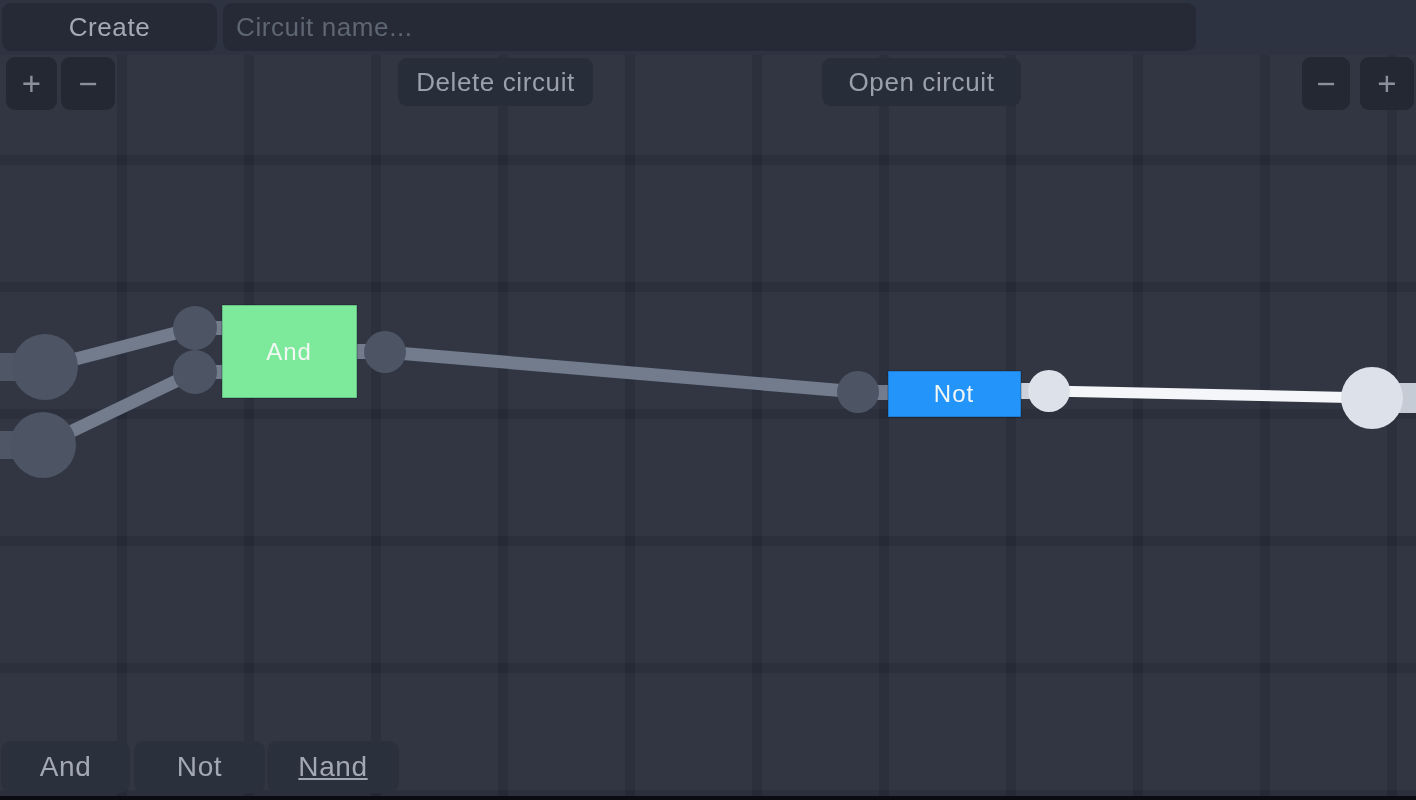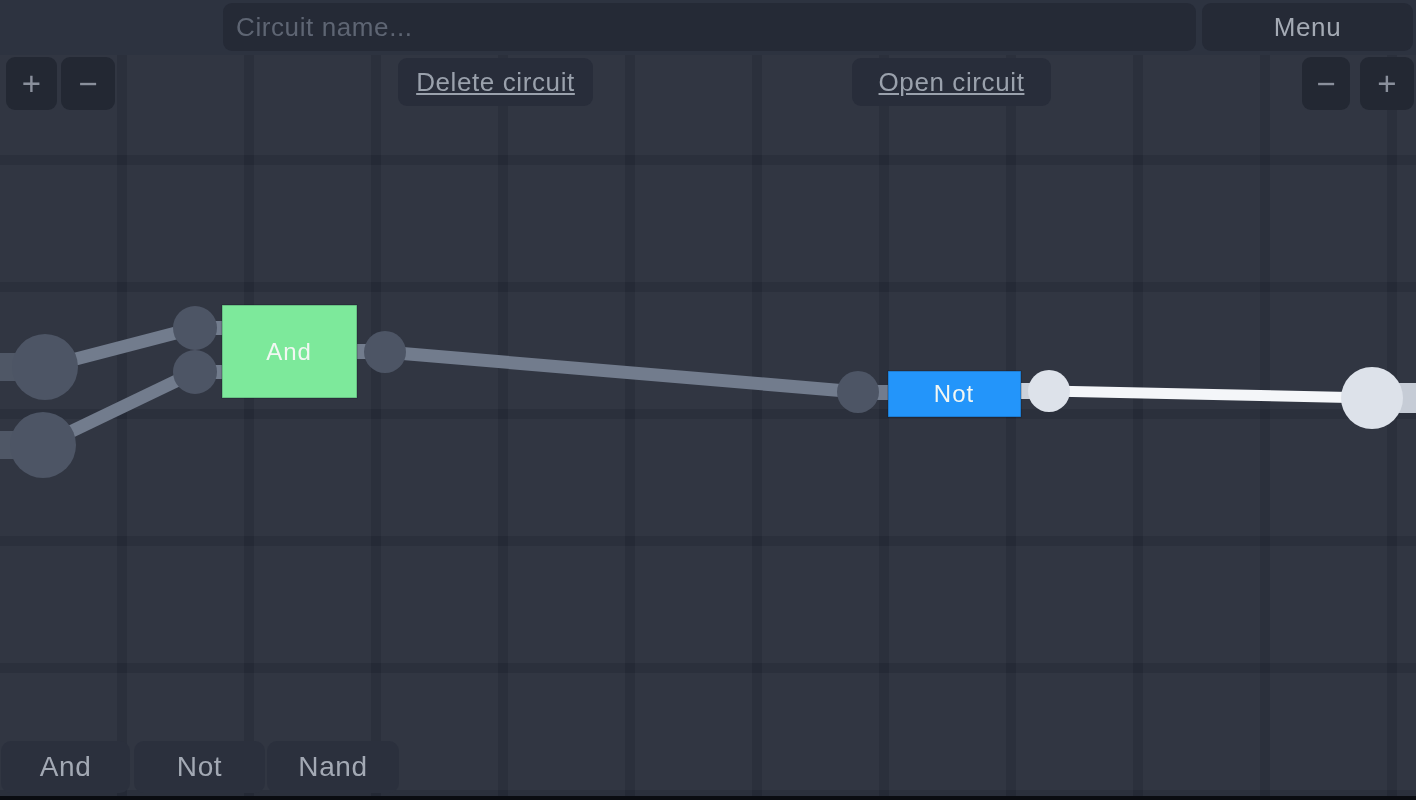--- a/index.html
+++ b/index.html
@@ -30,28 +30,28 @@
   }
   .name-input::placeholder{color:#5e6573;opacity:1;}
   .sq{
     position:absolute;top:57px;height:53px;display:flex;align-items:center;justify-content:center;
     background:#232833;border-radius:9px;color:#8a909c;font-size:33px;font-weight:300;cursor:pointer;user-select:none;
   }
   .sq-plus-l{left:6px;width:51px;}
   .sq-minus-l{left:61px;width:54px;}
   .sq-minus-r{left:1302px;width:48px;}
   .sq-plus-r{left:1360px;width:54px;}
-  .action{top:58px;height:48px;background:#282d3a;color:#9aa1ac;text-decoration:underline;}
+  .action{top:58px;height:48px;background:#282d3a;color:#9aa1ac;}
   .action-delete{left:398px;width:195px;}
   .action-clear{left:602px;width:213px;}
-  .action-open{left:852px;width:199px;}
+  .action-open{left:822px;width:199px;}
   .palette-btn{top:741px;height:52px;background:#2b303d;color:#a3a9b4;font-size:28px;border-radius:10px;}
   .pal-and{left:1px;width:129px;}
   .pal-not{left:134px;width:131px;}
-  .pal-nand{left:267px;width:132px;}
+  .pal-nand{left:267px;width:132px;text-decoration:underline;}
   .pal-test{left:401px;width:133px;}
   .bottom-strip{position:absolute;left:0;bottom:0;width:1416px;height:4px;background:#0a0c11;}
   .gate-label{
     font-family:"Liberation Sans",sans-serif;font-size:24px;letter-spacing:1px;
     fill:#f2f7f3;text-anchor:middle;pointer-events:none;
   }
 </style>
 </head>
 <body>
 
@@ -86,22 +86,22 @@
     <circle cx="1372" cy="398" r="31" fill="#dde2ea"></circle>
 
     <rect x="222" y="305" width="135" height="93" stroke="rgba(10,14,24,0.35)" stroke-width="1" fill="#7de99b"></rect>
     <text x="289" y="360" class="gate-label">And</text>
 
     <rect x="888" y="371" width="133" height="46" stroke="rgba(10,14,24,0.35)" stroke-width="1" fill="#2395fa"></rect>
     <text x="954" y="402" class="gate-label">Not</text>
   </svg>
 
   <div class="topbar">
+    <div class="btn btn-create">Create</div>
     <input class="name-input" type="text" placeholder="Circuit name..." style="">
-    <div class="btn btn-menu">Menu</div>
   </div>
 
   <div class="sq sq-plus-l">+</div>
   <div class="sq sq-minus-l">−</div>
   <div class="sq sq-minus-r">−</div>
   <div class="sq sq-plus-r">+</div>
 
   <div class="btn action action-delete">Delete circuit</div>
   <div class="btn action action-open">Open circuit</div>
 

